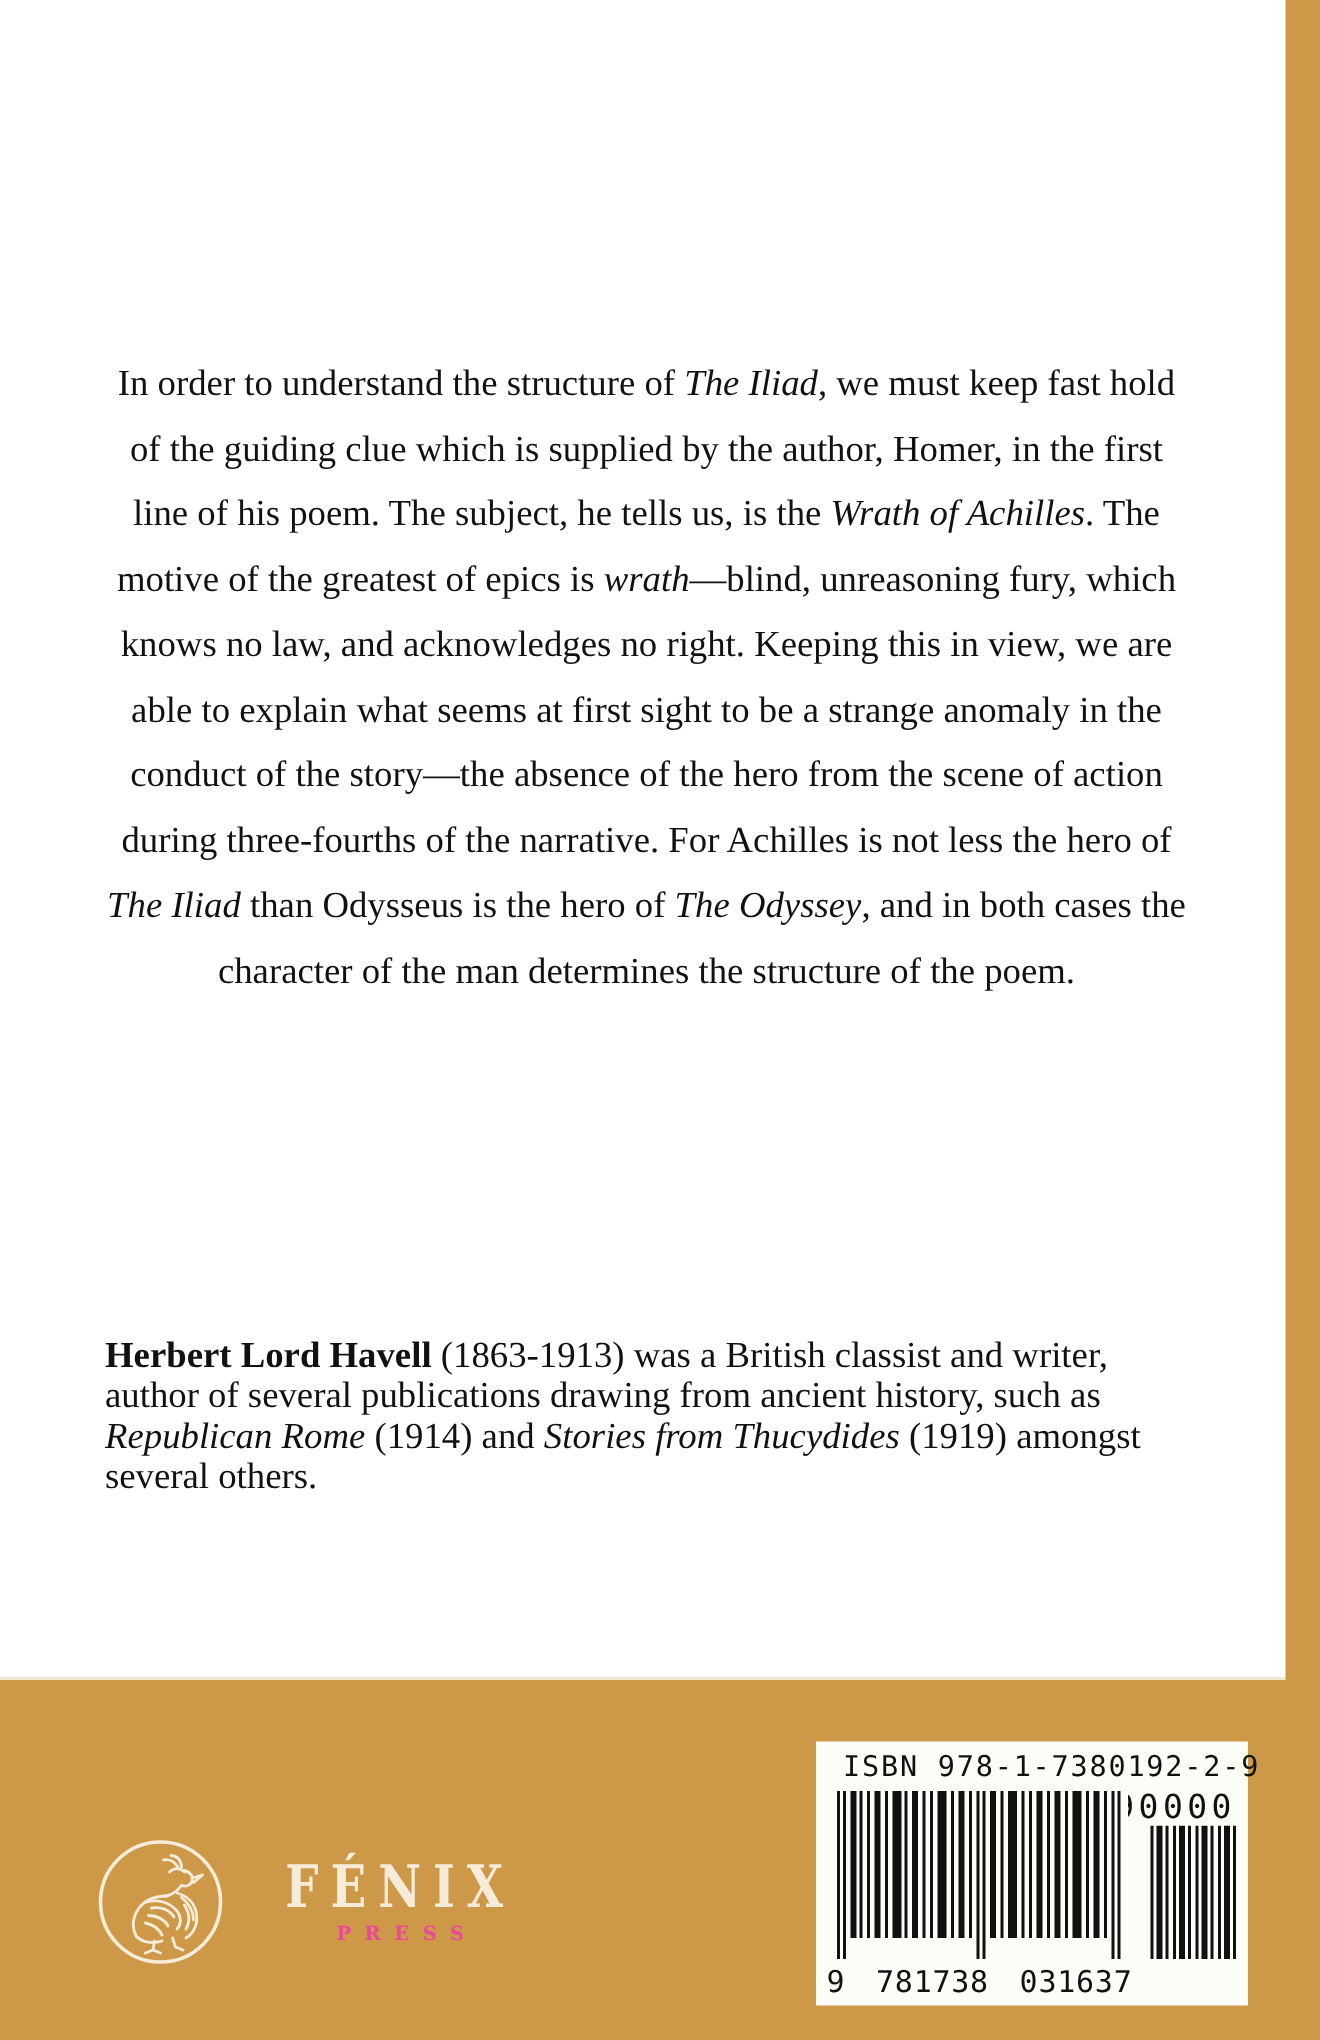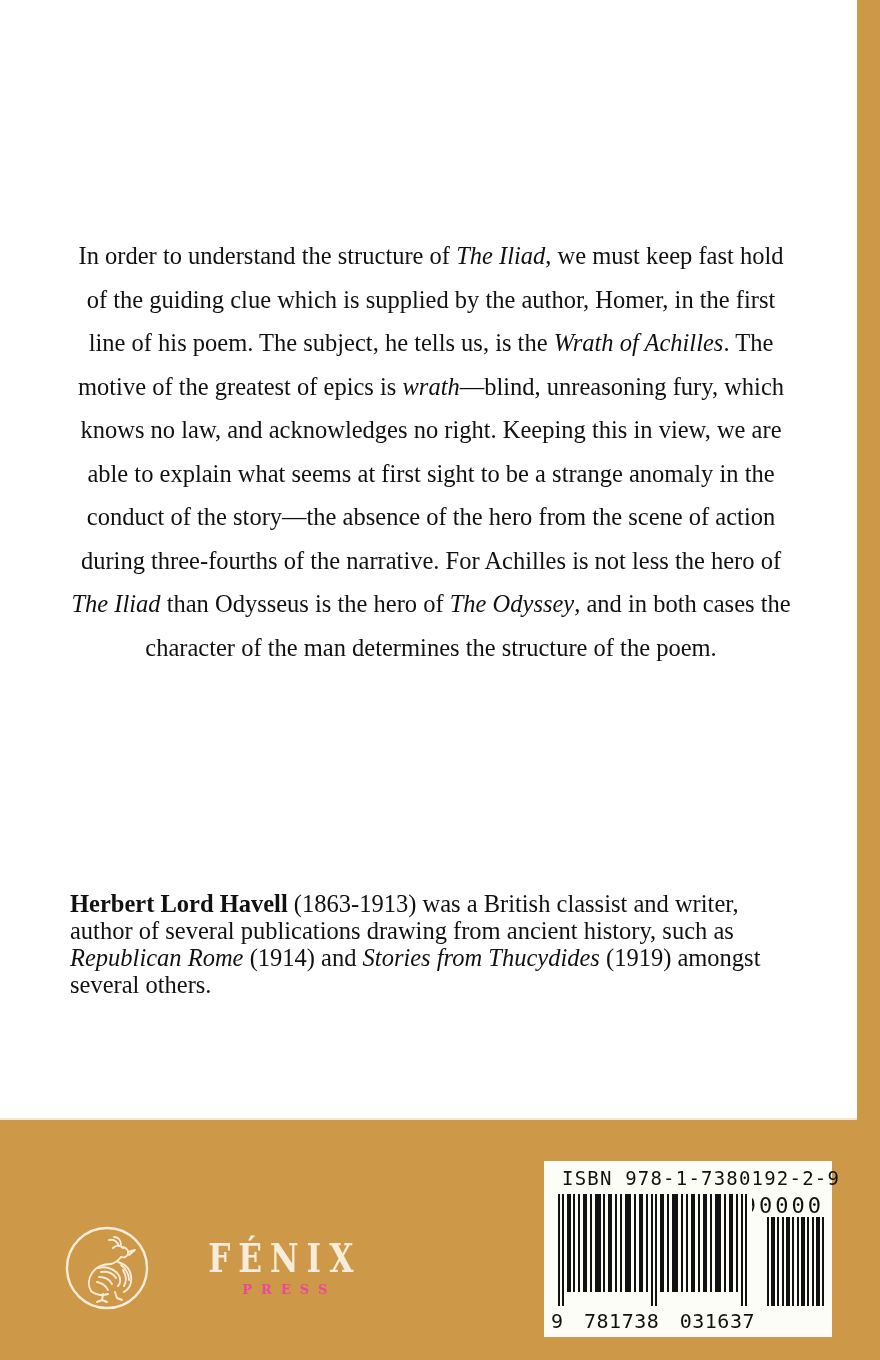--- a/index.html
+++ b/index.html
@@ -94,21 +94,21 @@
   .bio b { font-weight: bold; }
   .bio em { font-style: italic; }
 
   
   .logo {
     position: absolute;
     left: 63px;
     bottom: 48px;
     display: flex;
     align-items: center;
-    gap: 38px;
+    gap: 20px;
   }
   .logo-mark {
     width: 88px;
     height: 88px;
   }
   .logo-mark svg { display: block; }
   .logo-words {
     display: flex;
     flex-direction: column;
     align-items: center;

